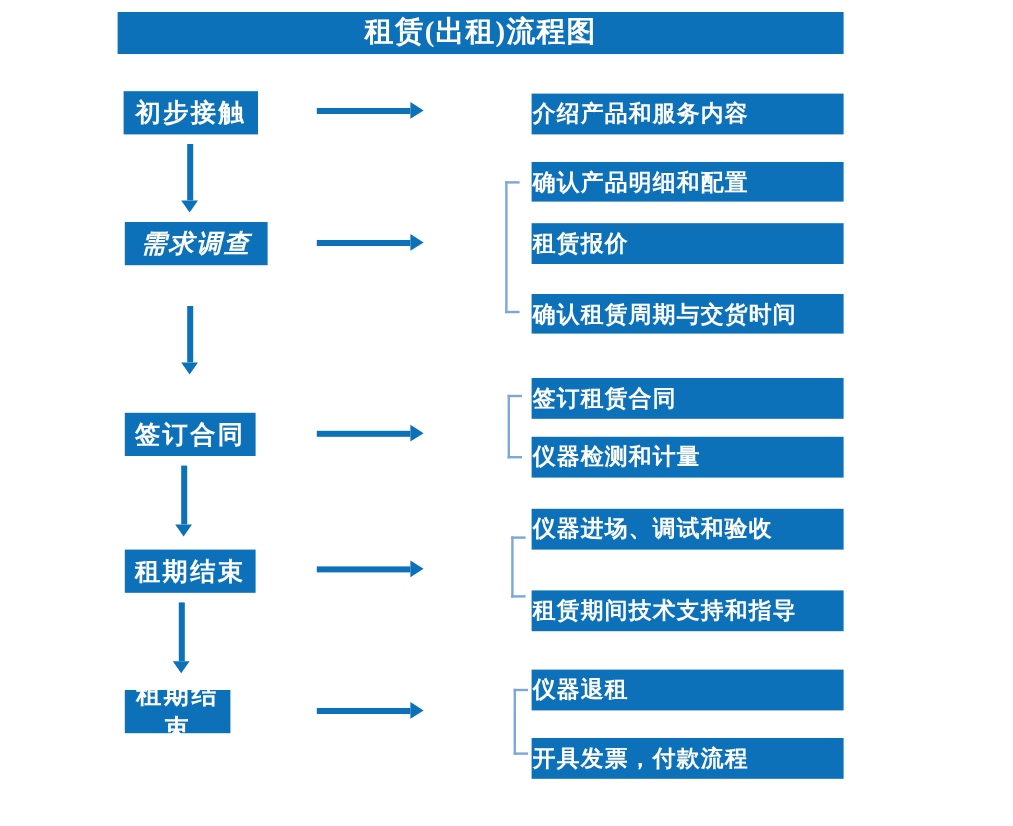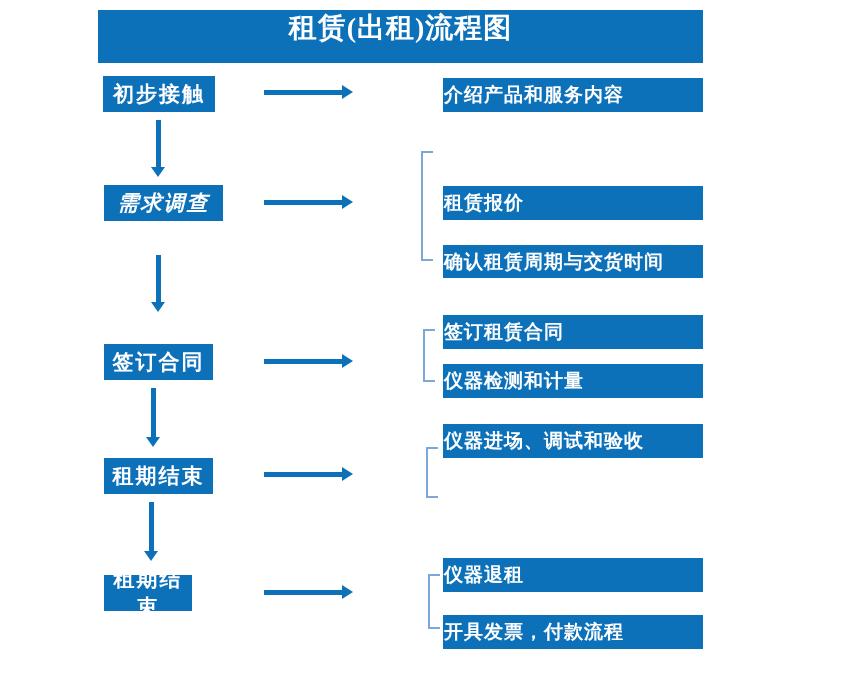--- a/index.html
+++ b/index.html
@@ -15,24 +15,24 @@
   .canvas {
     position: relative;
     width: 844px;
     height: 688px;
     background: #ffffff;
     overflow: hidden;
   }
   .title-bar {
     position: absolute;
     left: 98px; top: 10px;
-    width: 605px; height: 53px;
+    width: 605px; height: 35px;
     background: var(--blue);
     color: var(--boxtext);
-    font-size: 28px;
+    font-size: 24px;
     font-weight: bold;
     text-align: center;
     line-height: 35px;
     letter-spacing: 1px;
   }
   .stage-box {
     position: absolute;
     background: var(--blue);
     color: var(--boxtext);
     font-size: 21px;
@@ -102,35 +102,37 @@
   <div class="title-bar">租赁(出租)流程图</div>
 
   <div class="stage-box" style="left:103px; top:76px; width:112px; height:36px;">初步接触</div>
   <div class="harrow" style="left:264px; top:90px;"></div>
   <div class="output-box" style="top:78px; height:34px;">介绍产品和服务内容</div>
   <div class="varrow" style="left:156px; top:120px; height:47px;"></div>
 
   <div class="stage-box" style="left:104px; top:185px; width:119px; height:36px;font-style:italic;">需求调查</div>
   <div class="harrow" style="left:264px; top:200px;"></div>
   <div class="bracket" style="left:421px; top:151px; height:110px;"></div>
+  <div class="output-box" style="top:135px; height:33px;">确认产品明细和配置</div>
   <div class="output-box" style="top:186px; height:34px;">租赁报价</div>
   <div class="output-box" style="top:245px; height:33px;">确认租赁周期与交货时间</div>
   <div class="varrow" style="left:156px; top:255px; height:47px;"></div>
 
   <div class="stage-box" style="left:104px; top:344px; width:109px; height:36px;">签订合同</div>
   <div class="harrow" style="left:264px; top:359px;"></div>
   <div class="bracket" style="left:423px; top:329px; height:53px;"></div>
   <div class="output-box" style="top:315px; height:34px;">签订租赁合同</div>
   <div class="output-box" style="top:364px; height:34px;">仪器检测和计量</div>
   <div class="varrow" style="left:151px; top:388px; height:49px;"></div>
 
   <div class="stage-box" style="left:104px; top:458px; width:109px; height:36px;">租期结束</div>
   <div class="harrow" style="left:264px; top:472px;"></div>
   <div class="bracket" style="left:426px; top:447px; height:51px;"></div>
   <div class="output-box" style="top:424px; height:34px;">仪器进场、调试和验收</div>
+  <div class="output-box" style="top:492px; height:34px;">租赁期间技术支持和指导</div>
   <div class="varrow" style="left:149px; top:502px; height:49px;"></div>
 
   <div class="stage-box" style="left:104px; top:575px; width:88px; height:36px;font-family:Liberation Serif, serif;">租期结束</div>
   <div class="harrow" style="left:264px; top:590px;"></div>
   <div class="bracket" style="left:428px; top:574px; height:55px;"></div>
   <div class="output-box" style="top:558px; height:34px;">仪器退租</div>
   <div class="output-box" style="top:615px; height:34px;">开具发票，付款流程</div>
 
 </div>
 

